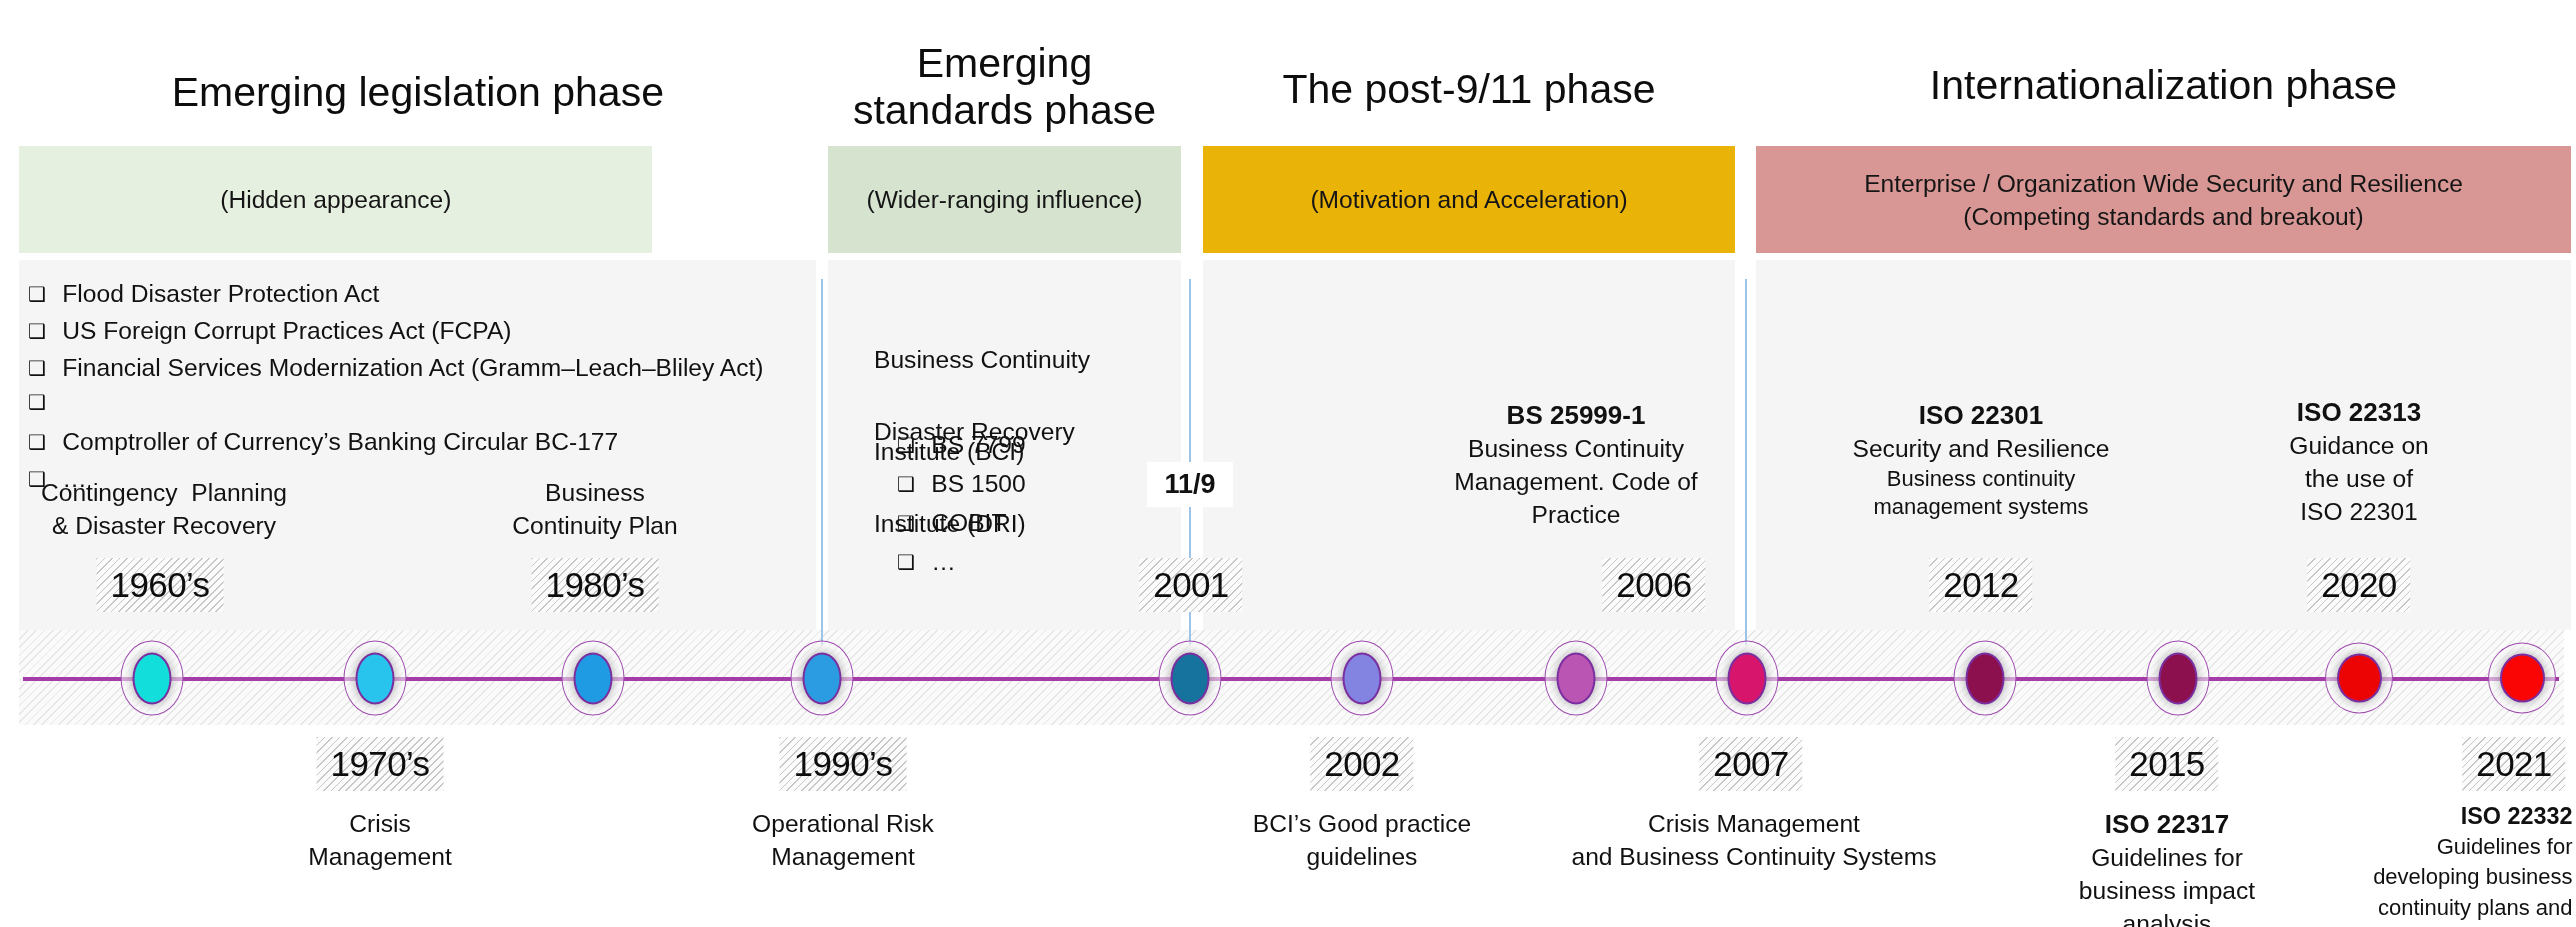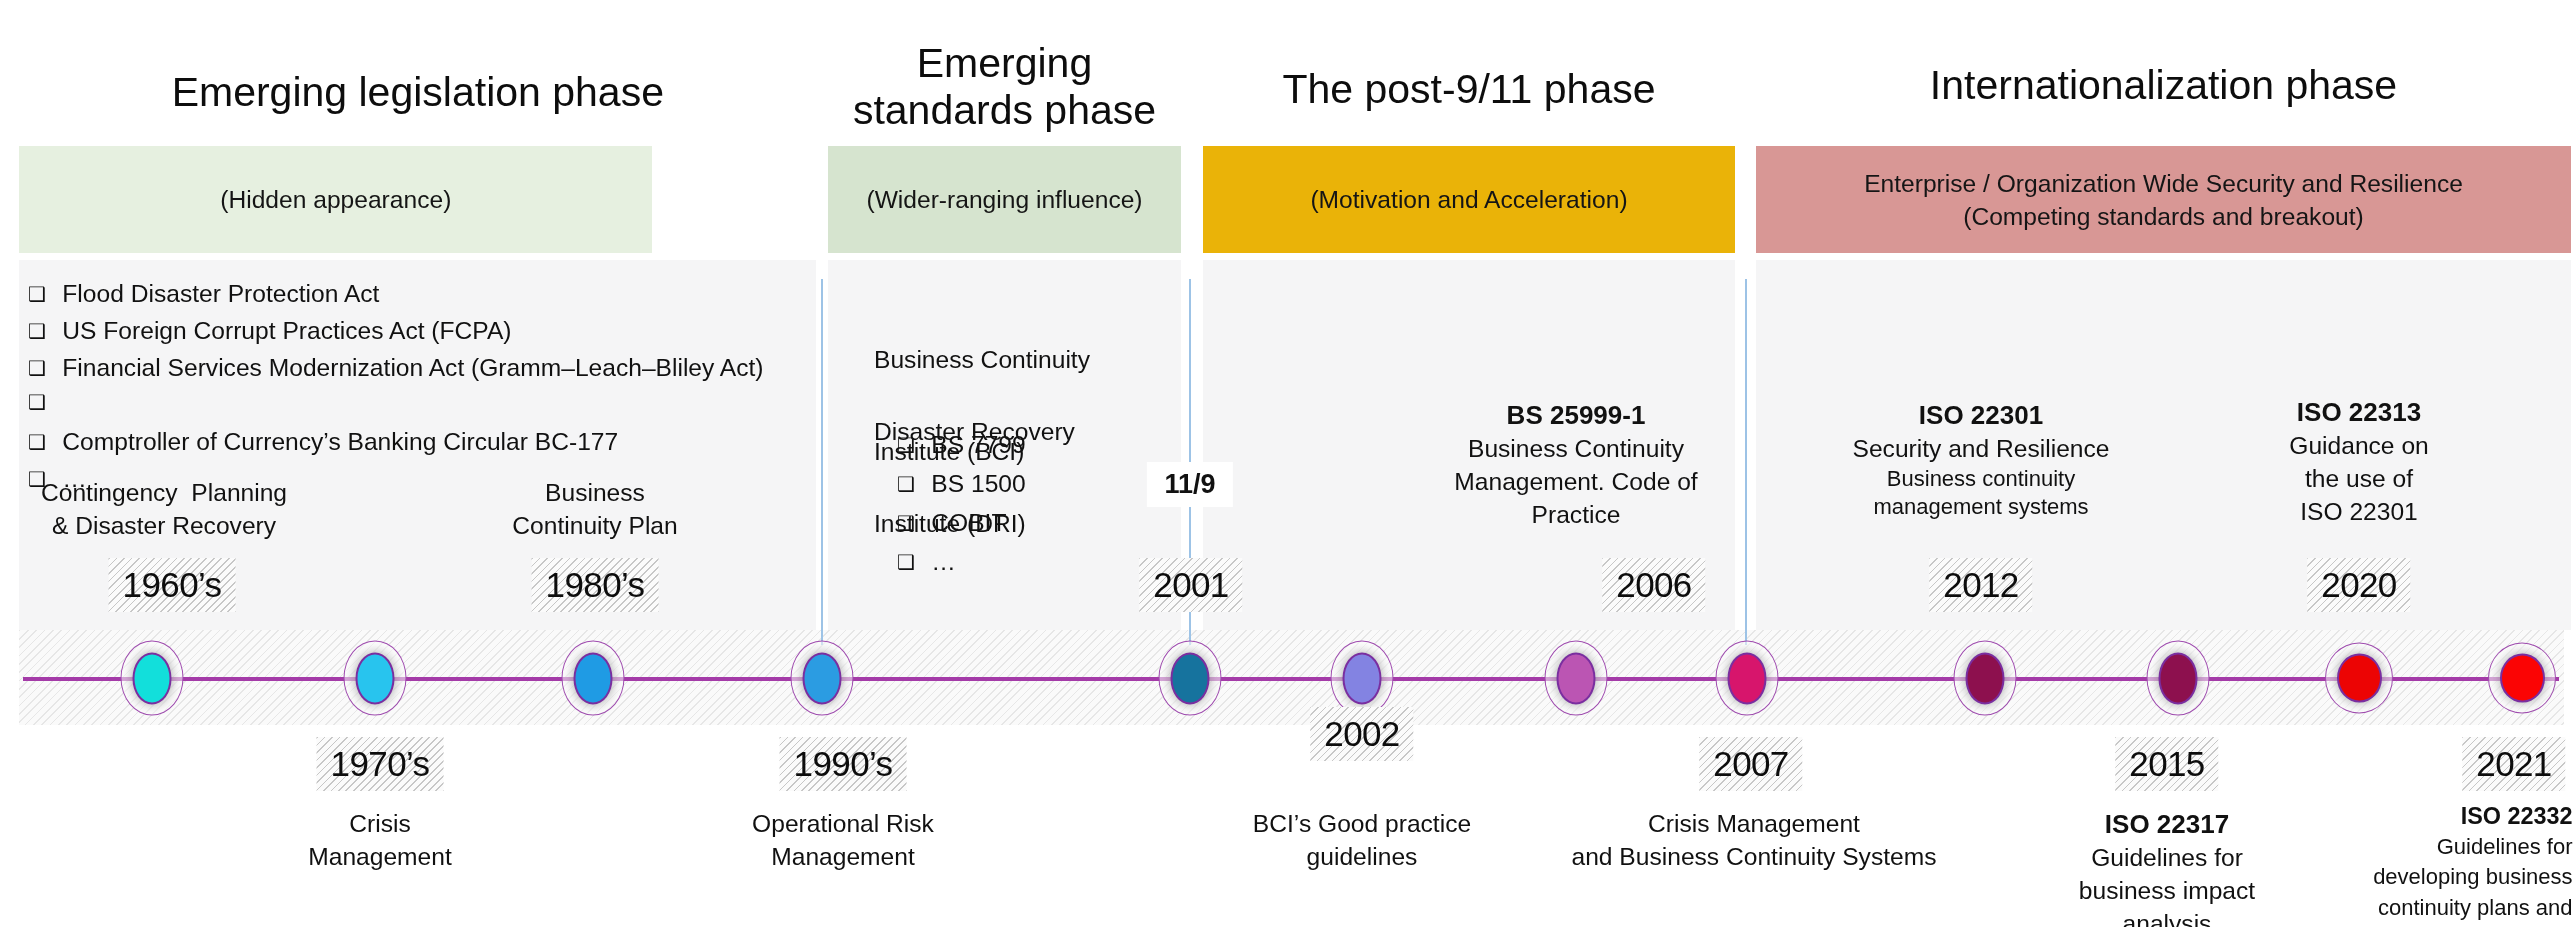--- a/index.html
+++ b/index.html
@@ -166,30 +166,30 @@
         <div class="dot-inner" style="background: rgb(141, 16, 78); border-color: rgb(122, 46, 160);"></div>
       </div>
       <div class="dot-outer round" style="left: 2359px; border-color: rgb(160, 76, 176);">
         <div class="dot-inner" style="background: rgb(236, 4, 4); border-color: rgb(122, 46, 160);"></div>
       </div>
       <div class="dot-outer round" style="left: 2522px; border-color: rgb(160, 76, 176);">
         <div class="dot-inner" style="background: rgb(251, 4, 4); border-color: rgb(122, 46, 160);"></div>
       </div>
     </div>
 
-  <div class="yearbox hatch" style="left:172px;top:531px">1960’s</div>
+  <div class="yearbox hatch" style="left:160px;top:531px">1960’s</div>
   <div class="yearbox hatch" style="left:595px;top:531px">1980’s</div>
   <div class="yearbox hatch" style="left:1191px;top:531px">2001</div>
   <div class="yearbox hatch" style="left:1654px;top:531px">2006</div>
   <div class="yearbox hatch" style="left:1981px;top:531px">2012</div>
   <div class="yearbox hatch" style="left:2359px;top:531px">2020</div>
 
   <div class="yearbox hatch" style="left:380px;top:710px">1970’s</div>
   <div class="yearbox hatch" style="left:843px;top:710px">1990’s</div>
-  <div class="yearbox hatch" style="left:1362px;top:680px">2002</div>
+  <div class="yearbox hatch" style="left:1362px;top:710px">2002</div>
   <div class="yearbox hatch" style="left:1751px;top:710px">2007</div>
   <div class="yearbox hatch" style="left:2167px;top:710px">2015</div>
   <div class="yearbox hatch" style="left:2514px;top:710px">2021</div>
 
   <div class="note" style="left:164px;top:449px">
     <div class="ln">Contingency  Planning</div>
     <div class="ln">&amp; Disaster Recovery</div>
   </div>
   <div class="note" style="left:595px;top:449px">
     <div class="ln">Business</div>

